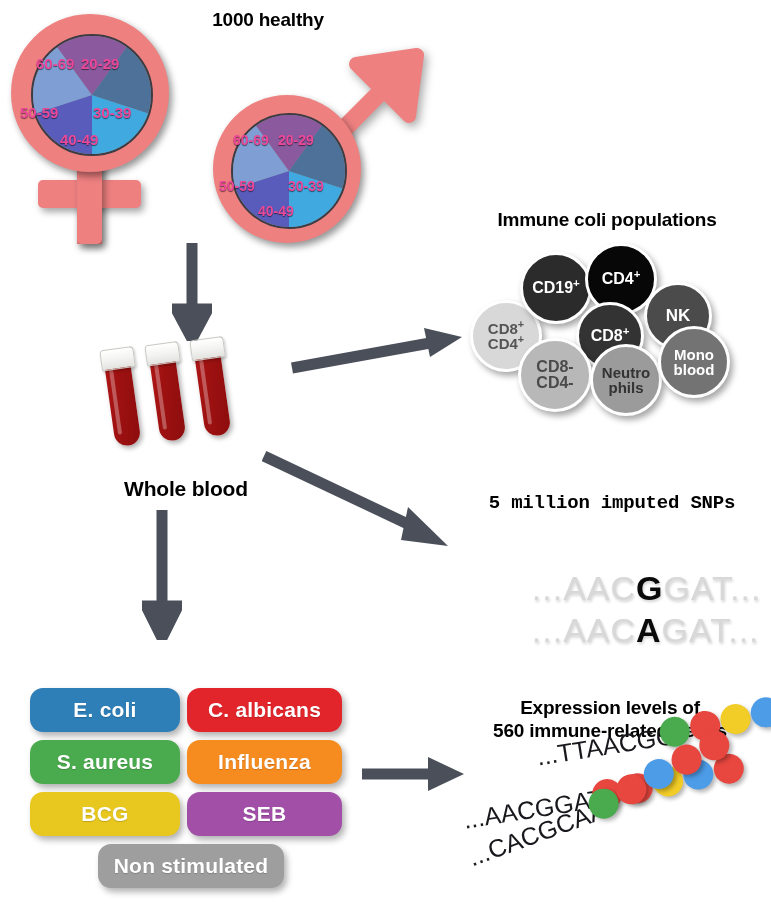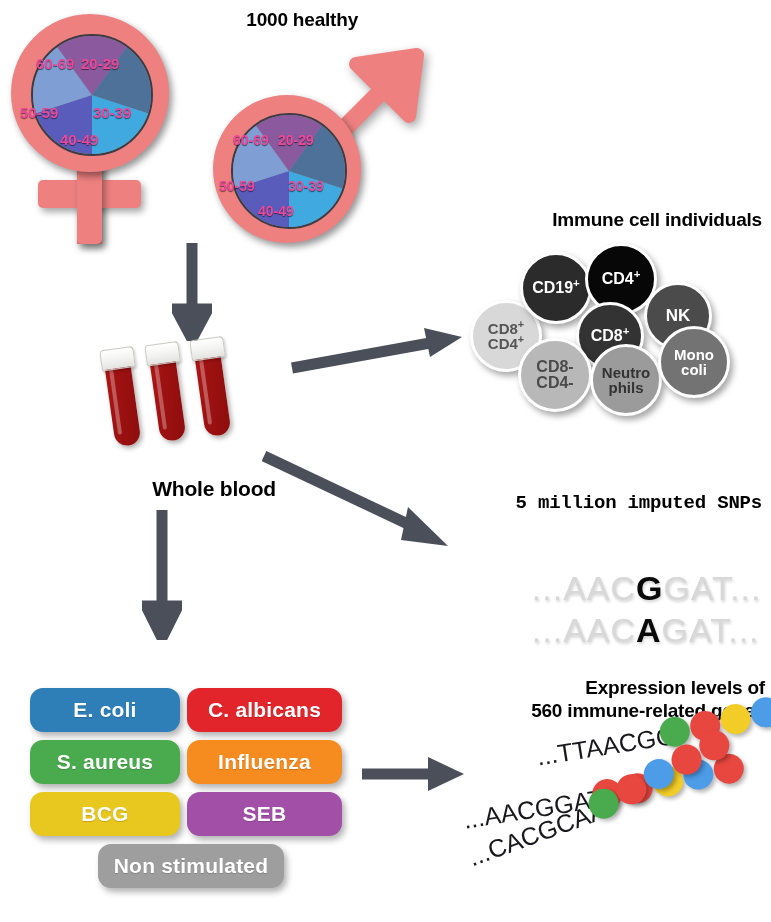--- a/index.html
+++ b/index.html
@@ -3,21 +3,21 @@
 <meta charset="utf-8">
 <style>
   html,body{margin:0;padding:0;background:#ffffff;}
   body{
     width:771px;height:922px;position:relative;overflow:hidden;
     font-family:"Liberation Sans","DejaVu Sans",sans-serif;
     background:#fff;
   }
   .abs{position:absolute;}
   .hdr{
-    font-weight:bold;font-size:19px;color:#000;text-align:right;
+    font-weight:bold;font-size:19px;color:#000;text-align:center;
     line-height:1.22;letter-spacing:-0.2px;
   }
 
   
   .sym{position:absolute;}
   .ring{
     position:absolute;border-radius:50%;
     background:#ee8080;
     box-shadow:3px 4px 7px rgba(0,0,0,.42);
   }
@@ -201,21 +201,21 @@
     <path d="M186 96 L146 57 L139 90 Z" fill="#4a4f5a"></path>
   </svg>
 </div>
 
 <div class="arrowwrap" style="left:142px;top:510px;width:40px;height:130px;">
   <svg width="40" height="130">
     <path d="M20 0 L20 100 M20 128 L4 96 L36 96 Z" stroke="#4a4f5a" stroke-width="11" fill="#4a4f5a"></path>
   </svg>
 </div>
 
-<div class="abs hdr" style="left:452px;top:208px;width:310px;">Immune cell individuals</div>
+<div class="abs hdr" style="left:452px;top:208px;width:310px;">Immune coli populations</div>
 
 <div class="abs" style="left:460px;top:240px;width:300px;height:180px;">
 
   <div class="cell" style="left:10px;top:60px;width:72px;height:72px;background:#d8d8d8;color:#555;font-size:15px;">
     <div>
         <span>CD8<sup class="sup">+</sup></span>
         <span>CD4<sup class="sup">+</sup></span>
       </div>
   </div>
 
@@ -253,21 +253,21 @@
   <div class="cell" style="left:130px;top:104px;width:72px;height:72px;background:#9b9b9b;color:#333;font-size:15px;">
     <div>
         <span>Neutro</span>
         <span>phils</span>
       </div>
   </div>
 
   <div class="cell" style="left:198px;top:86px;width:72px;height:72px;background:#737373;color:#fff;font-size:15px;">
     <div>
         <span>Mono</span>
-        <span>coli</span>
+        <span>blood</span>
       </div>
   </div>
 </div>
 
 <div class="abs hdr" style="left:462px;top:492px;width:300px;font-family:Liberation Mono, monospace;">5 million imputed SNPs</div>
 
 <div class="abs" style="left:480px;top:528px;width:280px;height:90px;">
   <div class="snp" style="left:10px;top:2px;">
     <span class="faint">...AAC</span><b>G</b><span class="faint">GAT...</span>
   </div>
@@ -286,21 +286,21 @@
   <div class="pill" style="left:68px;top:156px;width:186px;height:44px;background:#9e9e9e;">Non stimulated</div>
 </div>
 
 <div class="arrowwrap" style="left:360px;top:750px;width:110px;height:50px;">
   <svg width="110" height="50">
     <path d="M2 24 L72 24" stroke="#4a4f5a" stroke-width="11" fill="none"></path>
     <path d="M104 24 L68 7 L68 41 Z" fill="#4a4f5a"></path>
   </svg>
 </div>
 
-<div class="abs hdr" style="left:455px;top:676px;width:310px;">
+<div class="abs hdr" style="left:455px;top:696px;width:310px;">
   <div>Expression levels of</div>
   <div>560 immune-related genes</div>
 </div>
 
 <div class="abs" style="left:460px;top:740px;width:311px;height:170px;">
 
   <div class="strand" style="left:18px;top:28px;transform:rotate(-9deg);">
     <div class="seqtxt" style="left:60px;top:-16px;">...TTAACGG</div>
     <div class="bead" style="left:185px;top:-20px;width:30px;height:30px;background:#4aab4e;"></div>
     <div class="bead" style="left:216px;top:-21px;width:30px;height:30px;background:#e8473f;"></div>

